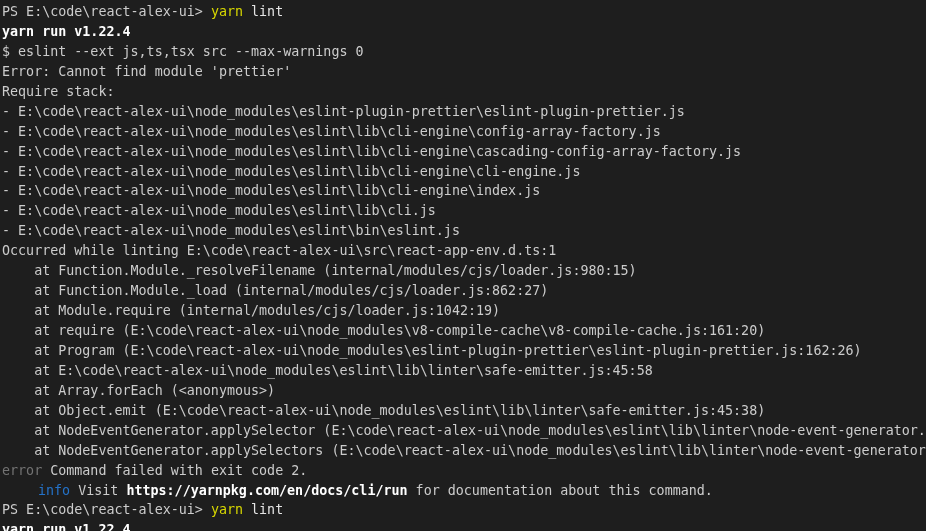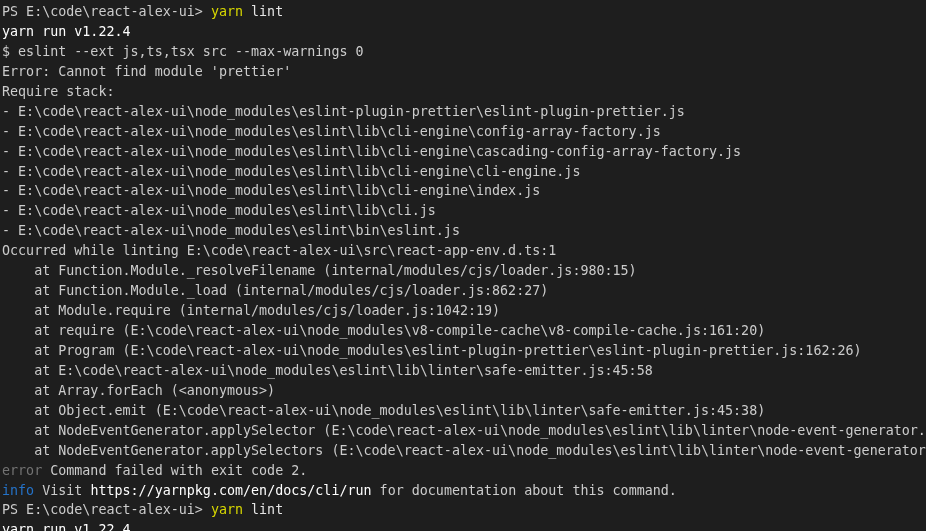--- a/index.html
+++ b/index.html
@@ -26,21 +26,21 @@
     white-space: pre;
     overflow: hidden;
   }
   .ln {
     height: 19.95px;
     white-space: pre;
     font-variant-ligatures: none;
   }
   .c-default { color: #cccccc; }
   .c-white   { color: #e5e5e5; }
-  .c-bright  { color: #ffffff; font-weight: normal; }
+  .c-bright  { color: #ffffff; font-weight: bold; }
   .c-yellow  { color: #d7d700; }
   .c-red     { color: #737373; }
-  .c-blue    { color: #2472c8; }
+  .c-blue    { color: #2472c8; margin-left: 36px; }
 </style>
 </head>
 <body>
 
 <div id="terminal"><div class="ln"><span class="c-default">PS E:\code\react-alex-ui&gt; </span><span class="c-yellow">yarn</span><span class="c-white"> lint</span></div><div class="ln"><span class="c-bright">yarn run v1.22.4</span></div><div class="ln"><span class="c-default">$ eslint --ext js,ts,tsx src --max-warnings 0</span></div><div class="ln"><span class="c-default">Error: Cannot find module 'prettier'</span></div><div class="ln"><span class="c-default">Require stack:</span></div><div class="ln"><span class="c-default">- E:\code\react-alex-ui\node_modules\eslint-plugin-prettier\eslint-plugin-prettier.js</span></div><div class="ln"><span class="c-default">- E:\code\react-alex-ui\node_modules\eslint\lib\cli-engine\config-array-factory.js</span></div><div class="ln"><span class="c-default">- E:\code\react-alex-ui\node_modules\eslint\lib\cli-engine\cascading-config-array-factory.js</span></div><div class="ln"><span class="c-default">- E:\code\react-alex-ui\node_modules\eslint\lib\cli-engine\cli-engine.js</span></div><div class="ln"><span class="c-default">- E:\code\react-alex-ui\node_modules\eslint\lib\cli-engine\index.js</span></div><div class="ln"><span class="c-default">- E:\code\react-alex-ui\node_modules\eslint\lib\cli.js</span></div><div class="ln"><span class="c-default">- E:\code\react-alex-ui\node_modules\eslint\bin\eslint.js</span></div><div class="ln"><span class="c-default">Occurred while linting E:\code\react-alex-ui\src\react-app-env.d.ts:1</span></div><div class="ln"><span class="c-default">    at Function.Module._resolveFilename (internal/modules/cjs/loader.js:980:15)</span></div><div class="ln"><span class="c-default">    at Function.Module._load (internal/modules/cjs/loader.js:862:27)</span></div><div class="ln"><span class="c-default">    at Module.require (internal/modules/cjs/loader.js:1042:19)</span></div><div class="ln"><span class="c-default">    at require (E:\code\react-alex-ui\node_modules\v8-compile-cache\v8-compile-cache.js:161:20)</span></div><div class="ln"><span class="c-default">    at Program (E:\code\react-alex-ui\node_modules\eslint-plugin-prettier\eslint-plugin-prettier.js:162:26)</span></div><div class="ln"><span class="c-default">    at E:\code\react-alex-ui\node_modules\eslint\lib\linter\safe-emitter.js:45:58</span></div><div class="ln"><span class="c-default">    at Array.forEach (&lt;anonymous&gt;)</span></div><div class="ln"><span class="c-default">    at Object.emit (E:\code\react-alex-ui\node_modules\eslint\lib\linter\safe-emitter.js:45:38)</span></div><div class="ln"><span class="c-default">    at NodeEventGenerator.applySelector (E:\code\react-alex-ui\node_modules\eslint\lib\linter\node-event-generator.js:254:26)</span></div><div class="ln"><span class="c-default">    at NodeEventGenerator.applySelectors (E:\code\react-alex-ui\node_modules\eslint\lib\linter\node-event-generator.js:283:22)</span></div><div class="ln"><span class="c-red">error</span><span class="c-default"> Command failed with exit code 2.</span></div><div class="ln"><span class="c-blue">info</span><span class="c-default"> Visit </span><span class="c-bright">https://yarnpkg.com/en/docs/cli/run</span><span class="c-default"> for documentation about this command.</span></div><div class="ln"><span class="c-default">PS E:\code\react-alex-ui&gt; </span><span class="c-yellow">yarn</span><span class="c-white"> lint</span></div><div class="ln"><span class="c-bright">yarn run v1.22.4</span></div></div>
 
 </body></html>

